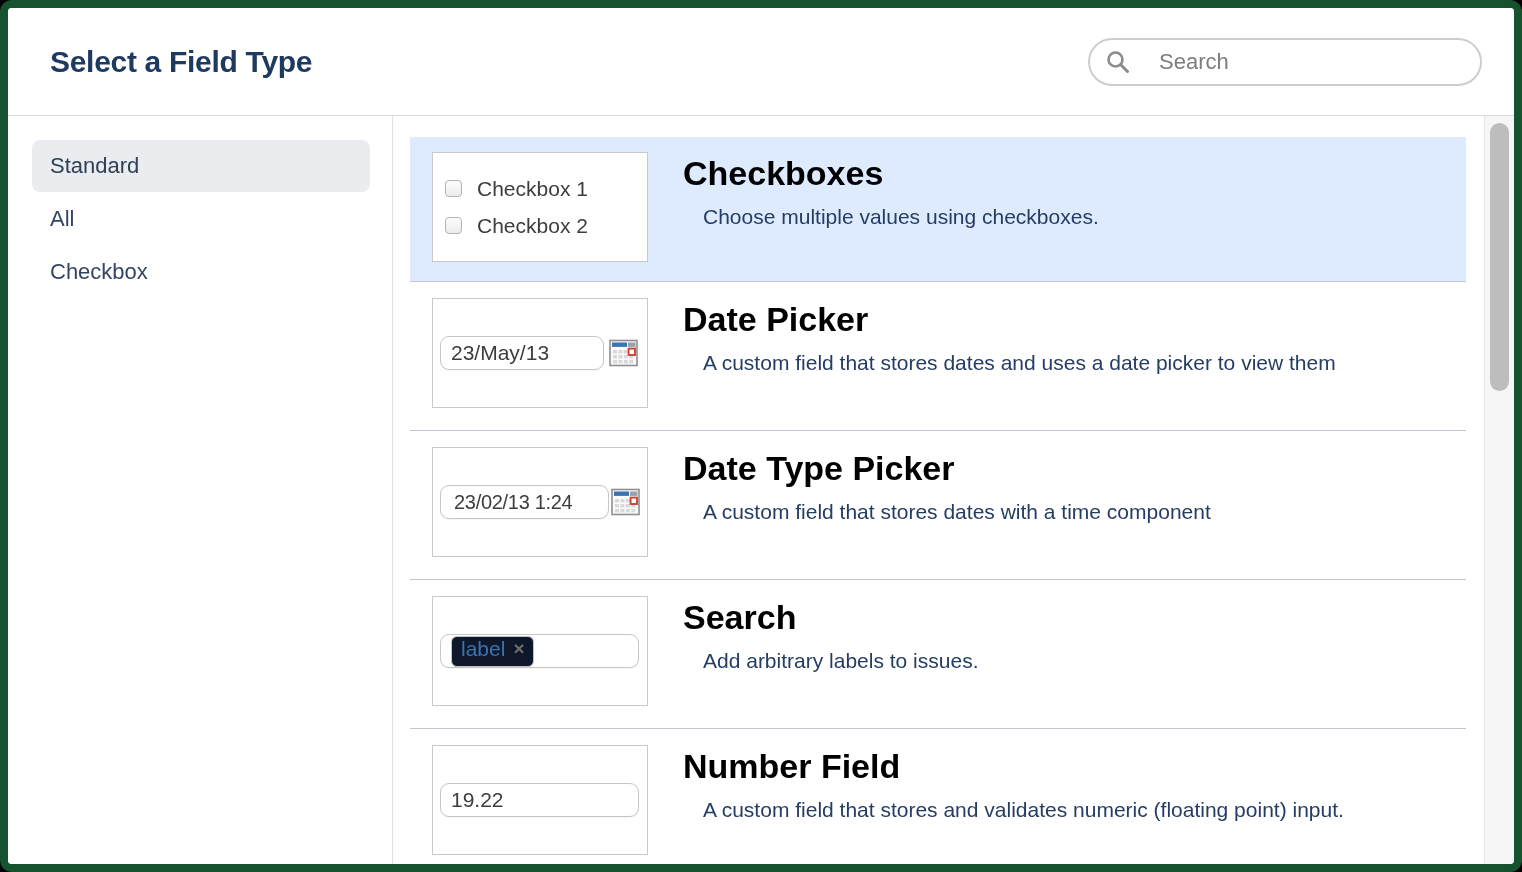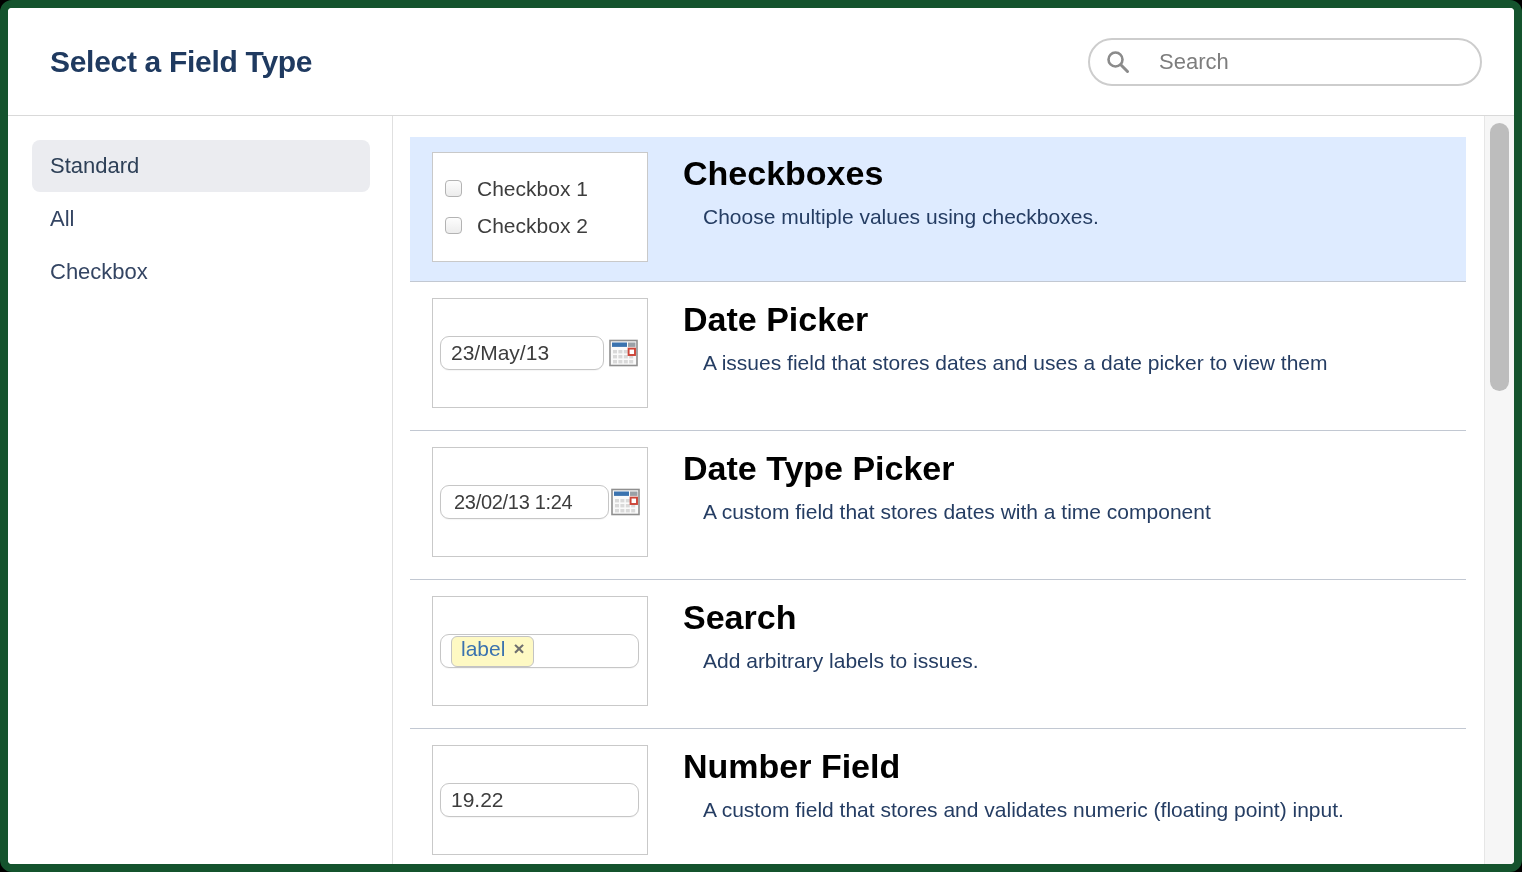--- a/index.html
+++ b/index.html
@@ -91,21 +91,21 @@
     box-shadow: 0 1px 1px rgba(0,0,0,0.04);
   }
   .date-input { width: 164px; }
   .datetime-input { width: 169px; padding-left: 13px; font-size: 20px; letter-spacing: -0.3px; }
   .wide-input { width: 199px; }
   .calendar-icon { width: 30px; height: 28px; margin-left: 5px; flex: 0 0 30px; }
 
   .label-tag {
     display: inline-flex; align-items: center;
     border: 1px solid #c3c3c3; border-radius: 6px;
-    background: #fef9c3; padding: 0 9px 5px 9px; gap: 8px;
+    background: #0f172a; padding: 0 9px 5px 9px; gap: 8px;
   }
   .label-tag-text { font-size: 21px; color: #3b73af; }
   .label-tag-x { font-size: 19px; color: #6f6f6f; font-weight: 700; line-height: 1; }
 
   .row-text { margin-left: 35px; max-width: 770px; padding-top: 2px; }
   .row-title { font-size: 34px; font-weight: 700; color: #000000; margin-bottom: 7px; }
   .row-desc { font-size: 21px; color: #253d63; line-height: 34px; margin-left: 20px; }
 
   
   .scrollbar-track {
@@ -185,21 +185,21 @@
               <rect x="4" y="21" width="4" height="3.4"></rect>
                 <rect x="9.4" y="21" width="4" height="3.4"></rect>
                 <rect x="14.8" y="21" width="4" height="3.4"></rect>
                 <rect x="20.2" y="21" width="4" height="3.4"></rect>
             </g>
             <rect x="19.6" y="9.6" width="6.4" height="6.4" fill="#fff" stroke="#cc4437" stroke-width="1.9"></rect>
           </svg>
         </div>
         <div class="row-text">
           <div class="row-title">Date Picker</div>
-          <div class="row-desc">A issues field that stores dates and uses a date picker to view them</div>
+          <div class="row-desc">A custom field that stores dates and uses a date picker to view them</div>
         </div>
       </div>
 
       <div class="row">
         <div class="preview-box">
           <div class="fake-input datetime-input">23/02/13 1:24</div>
           <svg class="calendar-icon" style="margin-left:2px" viewBox="0 0 30 28">
             <rect x="1" y="1.5" width="27" height="25" fill="#fafafa" stroke="#8f8f8f" stroke-width="1.6"></rect>
             <rect x="3" y="3.5" width="15" height="4.4" fill="#3b73af"></rect>
             <rect x="19" y="3.5" width="7.5" height="4.4" fill="#9aa0a6"></rect>

